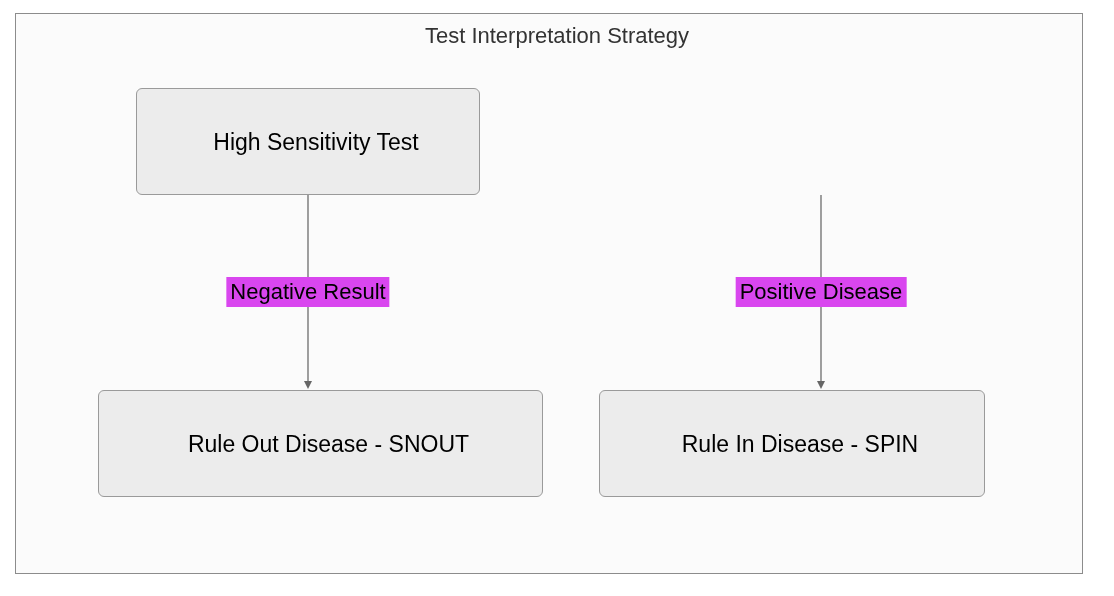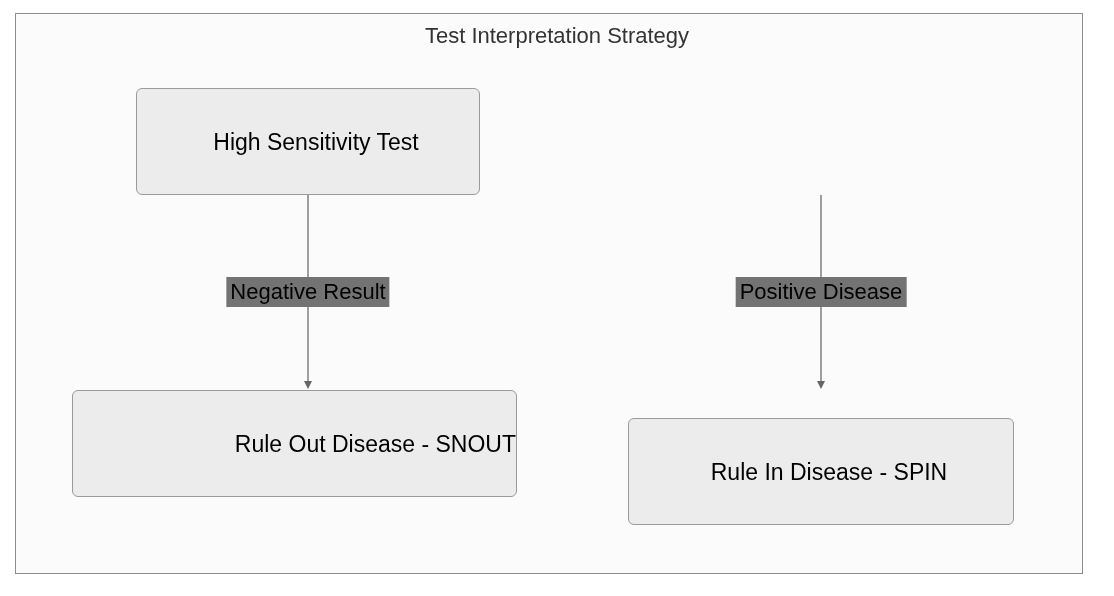--- a/index.html
+++ b/index.html
@@ -68,27 +68,27 @@
     justify-content: center;
     color: #000000;
     font-size: 23px;
     line-height: 28px;
     white-space: pre;
     padding-left: 16px;
   }
 
   #node-high-sensitivity { left: 136px; top: 88px;  width: 344px; height: 107px; }
   #node-high-specificity { left: 650px; top: 88px;  width: 343px; height: 107px; }
-  #node-rule-out         { left: 72px;  top: 390px; width: 445px; height: 107px; justify-content: flex-end; }
-  #node-rule-in          { left: 628px; top: 390px; width: 386px; height: 107px; margin-top: 28px; }
+  #node-rule-out         { left: 98px;  top: 390px; width: 445px; height: 107px; }
+  #node-rule-in          { left: 599px; top: 390px; width: 386px; height: 107px; }
 
   
   .edge-label {
     position: absolute;
-    background: #737373;
+    background: #d946ef;
     color: #000000;
     font-size: 22px;
     line-height: 26px;
     padding: 2px 4px;
     white-space: pre;
     text-align: left;
     transform: translate(-50%, -50%);
   }
   #edge-label-negative { left: 308px; top: 292px; }
   #edge-label-positive { left: 821px; top: 292px; }

